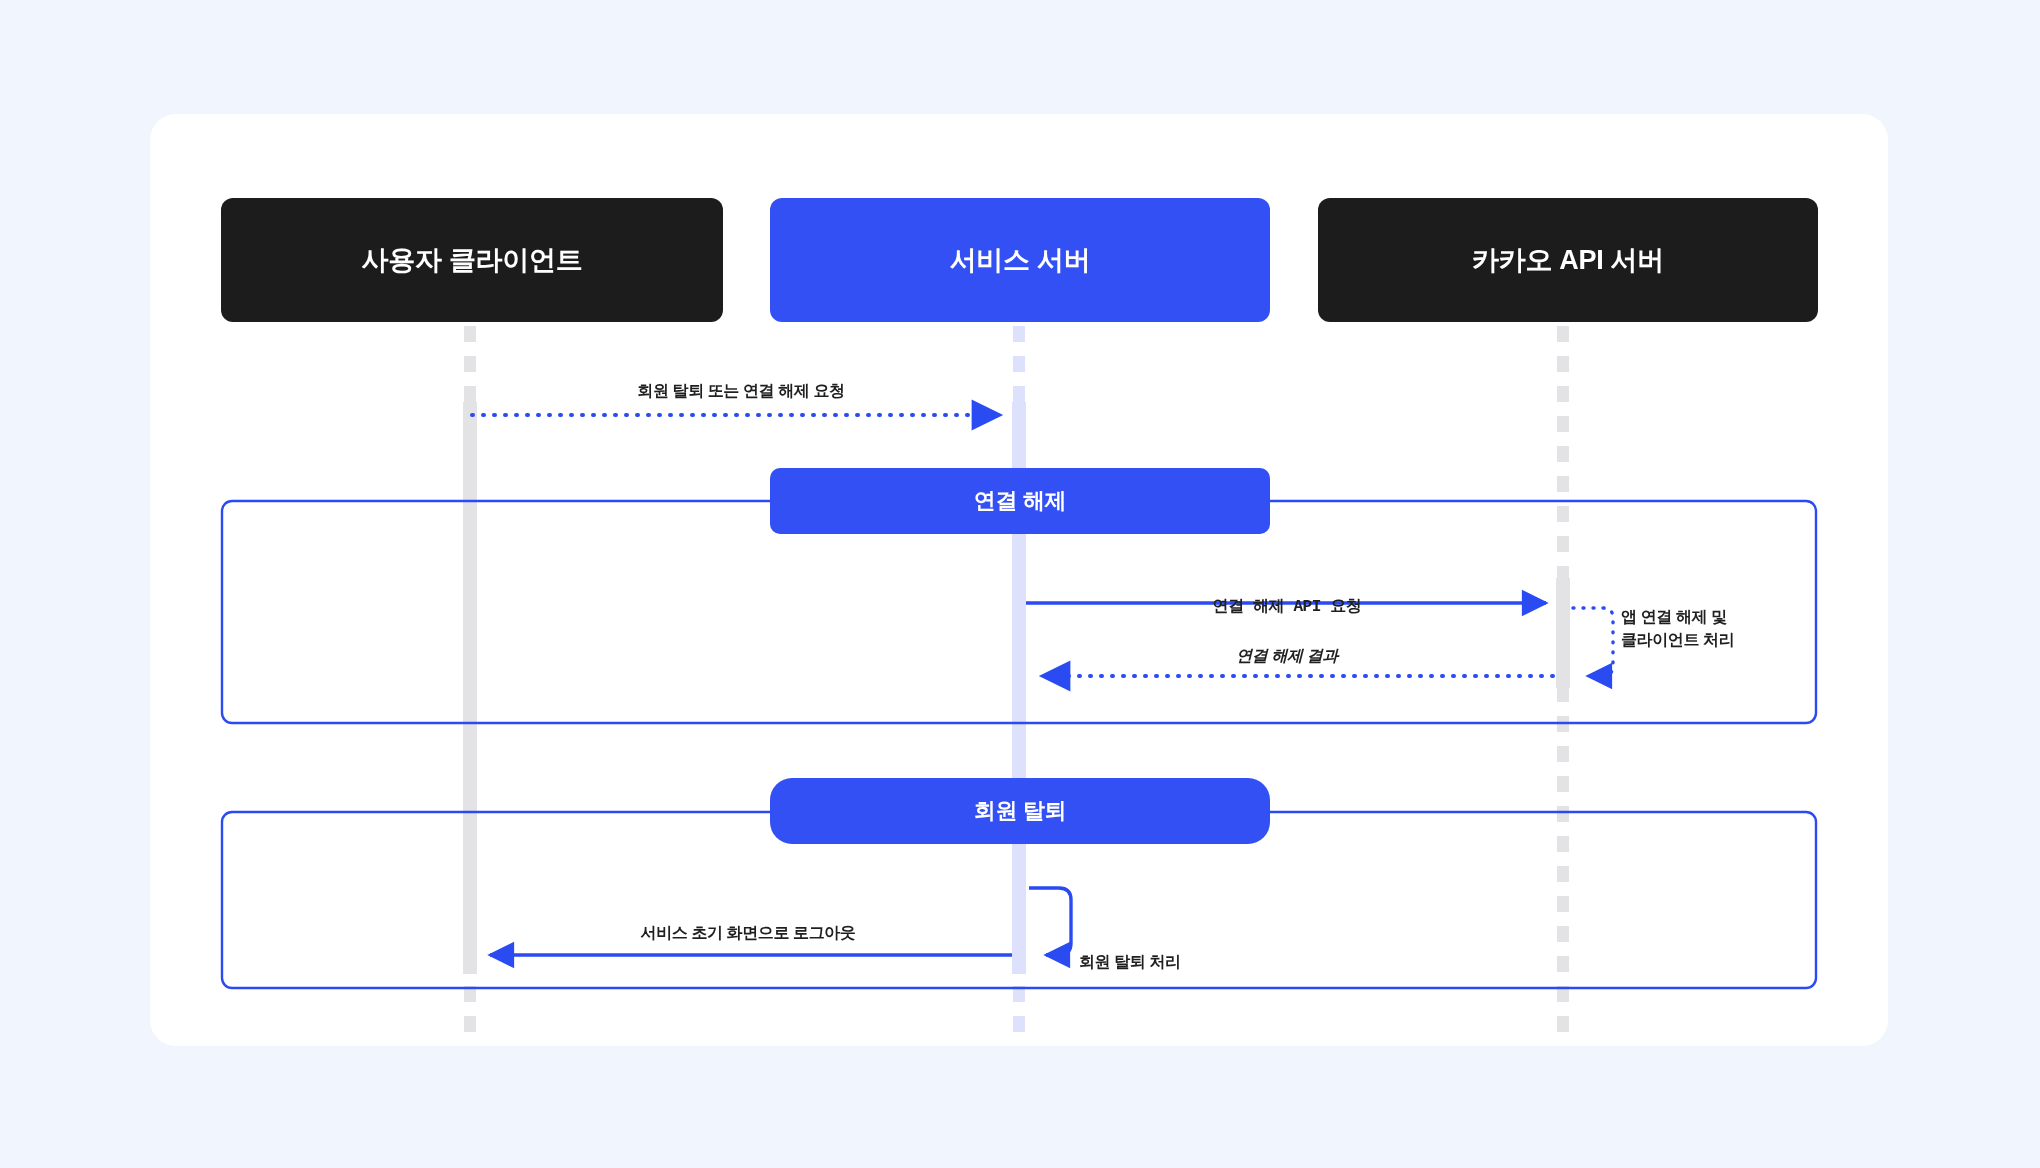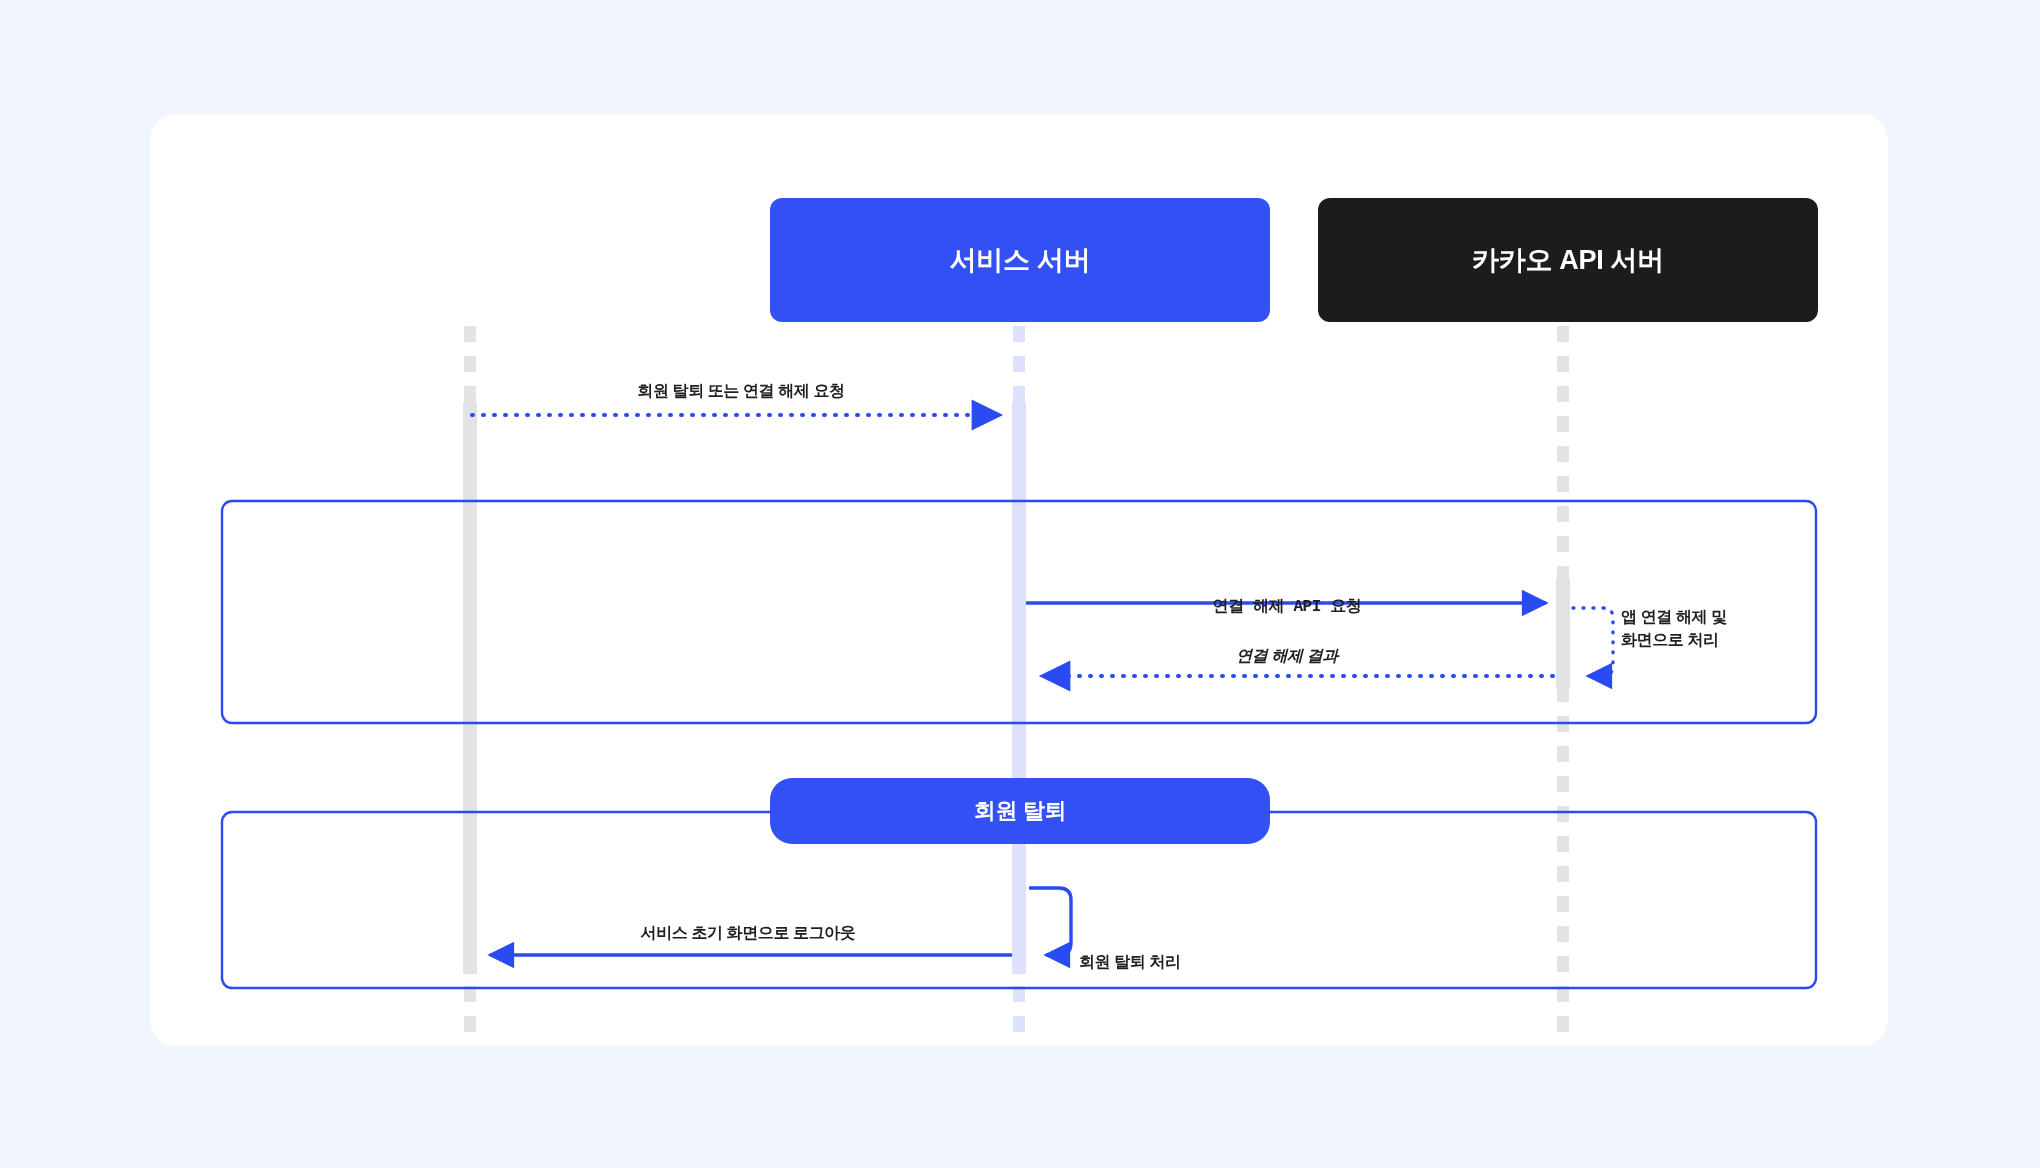--- a/index.html
+++ b/index.html
@@ -128,40 +128,46 @@
 
     <path d="M1573,608 L1603,608 Q1613,608 1613,618 L1613,665 Q1613,676 1603,676 L1588,676" fill="none" stroke="#2b4bf2" stroke-width="3.4" stroke-dasharray="1 9" stroke-linecap="round" marker-end="url(#arrowBlue)"></path>
 
     <line x1="1553" y1="676" x2="1042" y2="676" stroke="#2b4bf2" stroke-width="4" stroke-linecap="round" stroke-dasharray="1 10" marker-end="url(#arrowBlue)"></line>
 
     <path d="M1029,888 L1059,888 Q1071,888 1071,900 L1071,943 Q1071,955 1059,955 L1046,955" fill="none" stroke="#2b4bf2" stroke-width="3.4" stroke-linejoin="round" marker-end="url(#arrowBlue)"></path>
 
     <line x1="1012" y1="955" x2="490" y2="955" stroke="#2b4bf2" stroke-width="3.4" marker-end="url(#arrowBlue)"></line>
   </svg>
 
+  <div class="actor dark" style="left:221px; top:198px; width:502px;">
+    <span>사용자 클라이언트</span>
+  </div>
 
   <div class="actor brand" style="left:770px; top:198px; width:500px;">
     <span>서비스 서버</span>
   </div>
 
   <div class="actor dark" style="left:1318px; top:198px; width:500px;">
     <span>카카오 API 서버</span>
   </div>
 
+  <div class="group-label" style="left:770px; top:468px; width:500px;">
+    <span>연결 해제</span>
+  </div>
 
   <div class="group-label" style="left:770px; top:778px; width:500px;border-radius:22px;">
     <span>회원 탈퇴</span>
   </div>
 
   <div class="msg-label center" style="left:741px; top:379px;">회원 탈퇴 또는 연결 해제 요청</div>
 
   <div class="msg-label center" style="left:1287px; top:596px;font-family:Liberation Mono, monospace;">연결 해제 API 요청</div>
 
   <div class="msg-label left" style="left:1621px; top:605px;">앱 연결 해제 및
-화면으로 처리</div>
+클라이언트 처리</div>
 
   <div class="msg-label center" style="left:1287px; top:644px;font-style:italic;">연결 해제 결과</div>
 
   <div class="msg-label left" style="left:1079px; top:906px;margin-top:44px;">회원 탈퇴 처리</div>
 
   <div class="msg-label center" style="left:748px; top:921px;">서비스 초기 화면으로 로그아웃</div>
 
 </div>
 
 </body></html>

